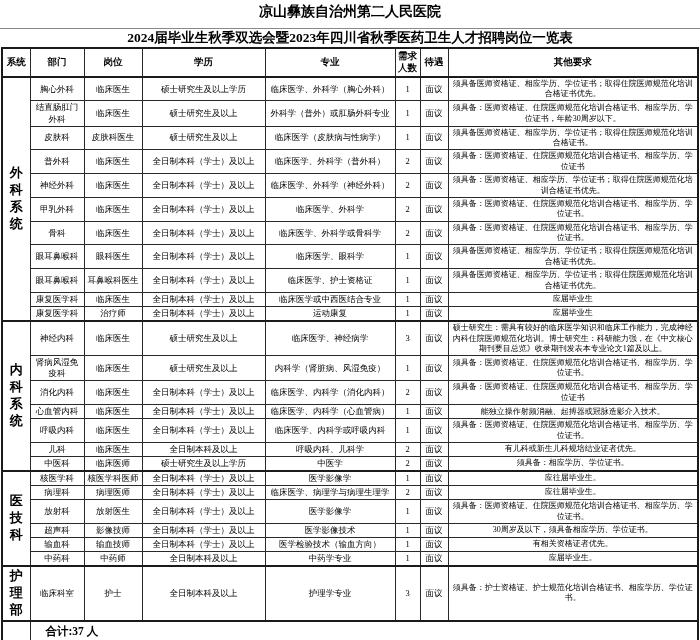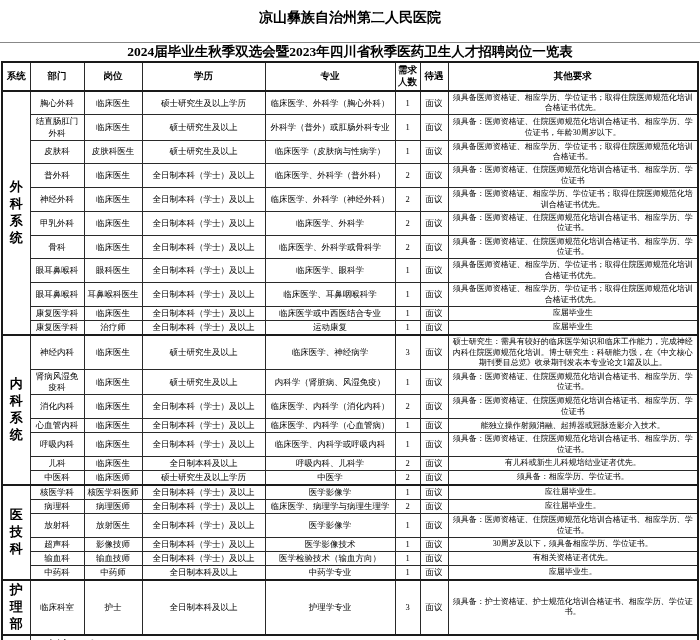--- a/index.html
+++ b/index.html
@@ -4,25 +4,25 @@
 <style>
   html,body{margin:0;padding:0;}
   body{
     width:700px;height:640px;background:#ffffff;color:#000;
     font-family:"Liberation Serif","DejaVu Serif",serif;
     -webkit-font-smoothing:antialiased;
   }
   .page{width:700px;height:640px;overflow:hidden;background:#fff;}
   .title1{
     font-size:14px;font-weight:bold;text-align:center;
-    padding-top:10px;height:16px;line-height:16px;
+    padding-top:4px;height:16px;line-height:16px;
   }
   .title2{
     font-size:13.5px;font-weight:bold;text-align:center;
-    border-top:1px solid #888;margin-top:16px;height:18px;line-height:18px;
+    border-top:1px solid #888;margin-top:8px;height:18px;line-height:18px;
   }
   table.grid{
     width:698px;margin-left:1px;border-collapse:collapse;table-layout:fixed;
     border:2px solid #1a1a1a;
   }
   .grid td,.grid th{
     border:1px solid #2a2a2a;
     padding:1px 2px;
     text-align:center;vertical-align:middle;
     font-size:8.5px;line-height:1.3;
@@ -141,21 +141,21 @@
           <td class="edu">全日制本科（学士）及以上</td>
           <td class="major">临床医学、眼科学</td>
           <td class="num">1</td>
           <td class="salary">面议</td>
           <td class="req">须具备医师资格证、相应学历、学位证书；取得住院医师规范化培训合格证书优先。</td>
         </tr>
         <tr>
           <td class="dept">眼耳鼻喉科</td>
           <td class="post">耳鼻喉科医生</td>
           <td class="edu">全日制本科（学士）及以上</td>
-          <td class="major">临床医学、耳鼻咽喉科学</td>
+          <td class="major">临床医学、护士资格证</td>
           <td class="num">1</td>
           <td class="salary">面议</td>
           <td class="req">须具备医师资格证、相应学历、学位证书；取得住院医师规范化培训合格证书优先。</td>
         </tr>
         <tr>
           <td class="dept">康复医学科</td>
           <td class="post">临床医生</td>
           <td class="edu">全日制本科（学士）及以上</td>
           <td class="major">临床医学或中西医结合专业</td>
           <td class="num">1</td>

